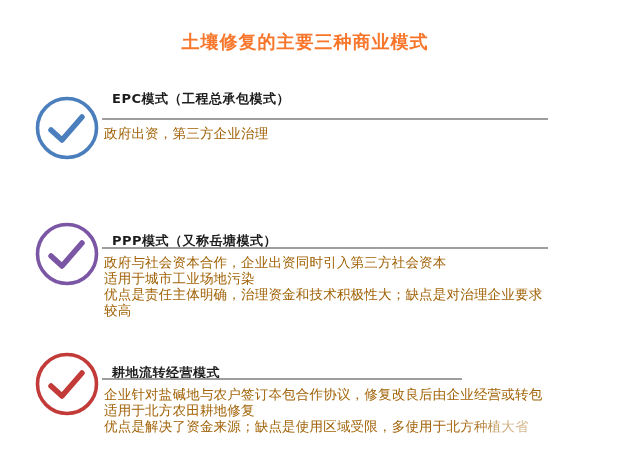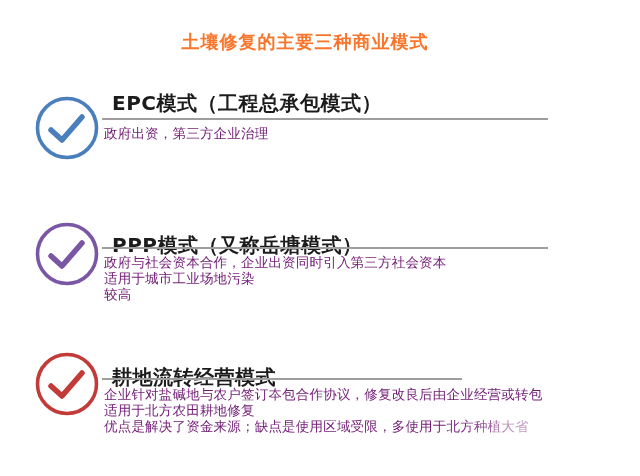--- a/index.html
+++ b/index.html
@@ -13,32 +13,32 @@
   .page-title{
     position:absolute;top:30px;left:0;width:610px;
     text-align:center;
     font-size:18px;font-weight:bold;letter-spacing:1px;
     color:#f8762b;
   }
   .icon-wrap{position:absolute;left:34px;width:66px;height:66px;}
   .icon-wrap svg{display:block;width:66px;height:66px;}
   .sec-heading{
     position:absolute;left:112px;
-    font-size:20px;font-weight:bold;color:#1c1c1c;
+    font-size:13px;font-weight:bold;color:#1c1c1c;
     letter-spacing:0.5px;white-space:nowrap;
   }
   .divider{
     position:absolute;left:102px;height:0;
     border-top:2px solid #9e9e9e;
   }
   .divider.w-long{width:446px;}
   .divider.w-short{width:360px;}
   .sec-body{
     position:absolute;left:104px;width:510px;
-    font-size:13.5px;line-height:16px;color:#701a75;
+    font-size:13.5px;line-height:16px;color:#a16207;
     letter-spacing:0.2px;
   }
   .sec-body .line{white-space:nowrap;}
   
   .icon-s1{top:95px;}  .head-s1{top:90px;}  .div-s1{top:118px;} .body-s1{top:125px;}
   .icon-s2{top:221px;} .head-s2{top:232px;} .div-s2{top:247px;} .body-s2{top:255px;font-family:Liberation Serif, serif;}
   .icon-s3{top:351px;} .head-s3{top:348px;margin-top:16px;} .div-s3{top:378px;} .body-s3{top:386px;}
   .watermark-fade{
     position:absolute;left:460px;top:412px;width:180px;height:28px;
     background:linear-gradient(90deg, rgba(255,255,255,0) 0%, rgba(255,255,255,0.55) 30%, rgba(255,255,255,0.6) 100%);
@@ -68,20 +68,21 @@
     <svg viewBox="0 0 66 66" fill="none">
       <circle cx="33" cy="33" r="29.5" stroke="currentColor" stroke-width="3.6"></circle>
       <path d="M17 35 L28 45 L48 22" stroke="currentColor" stroke-width="5.5" stroke-linecap="round" stroke-linejoin="round"></path>
     </svg>
   </div>
   <div class="sec-heading head-s2">PPP模式（又称岳塘模式）</div>
   <div class="divider w-long div-s2"></div>
   <div class="sec-body body-s2">
     <div class="line">政府与社会资本合作，企业出资同时引入第三方社会资本</div>
     <div class="line">适用于城市工业场地污染</div>
+    <div class="line">优点是责任主体明确，治理资金和技术积极性大；缺点是对治理企业要求</div>
     <div class="line">较高</div>
   </div>
 
   <div class="icon-wrap icon-s3" style="color: rgb(194, 59, 56);">
     <svg viewBox="0 0 66 66" fill="none">
       <circle cx="33" cy="33" r="29.5" stroke="currentColor" stroke-width="3.6"></circle>
       <path d="M17 35 L28 45 L48 22" stroke="currentColor" stroke-width="5.5" stroke-linecap="round" stroke-linejoin="round"></path>
     </svg>
   </div>
   <div class="sec-heading head-s3">耕地流转经营模式</div>

